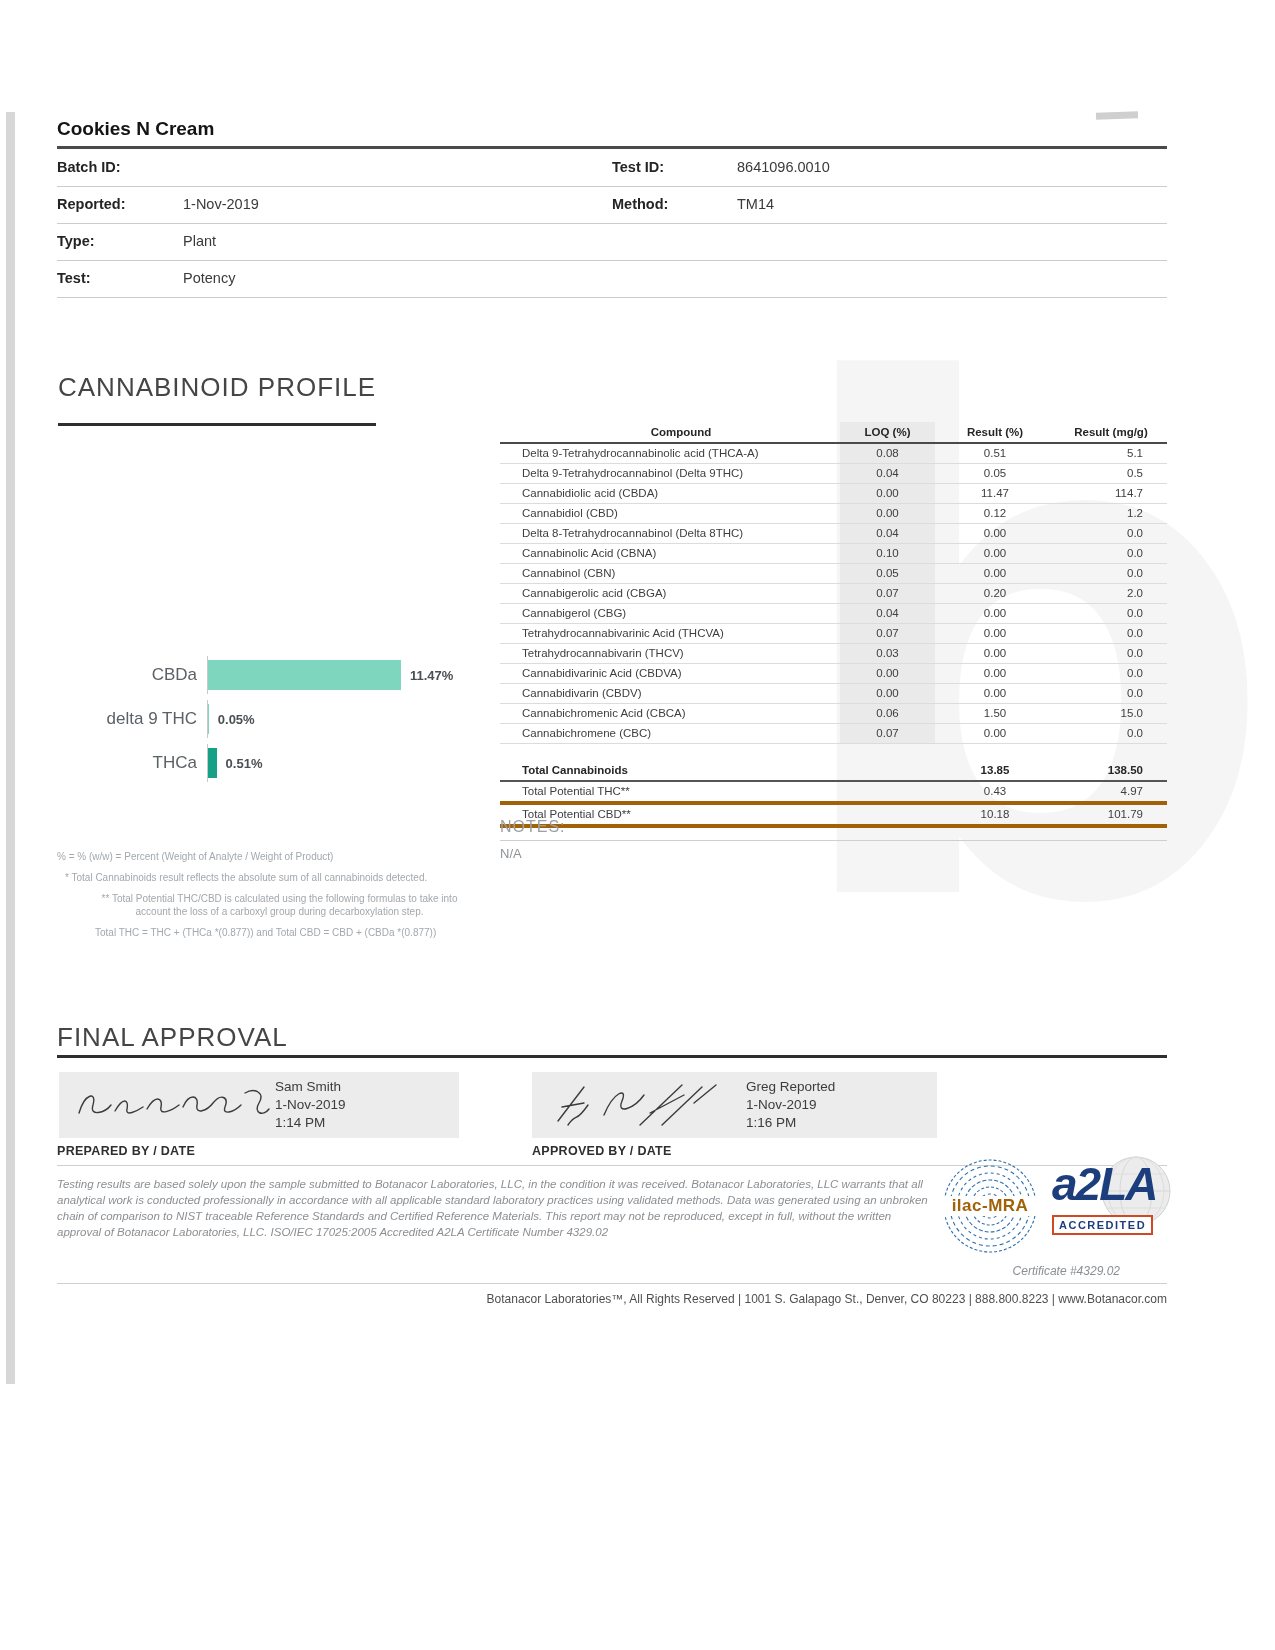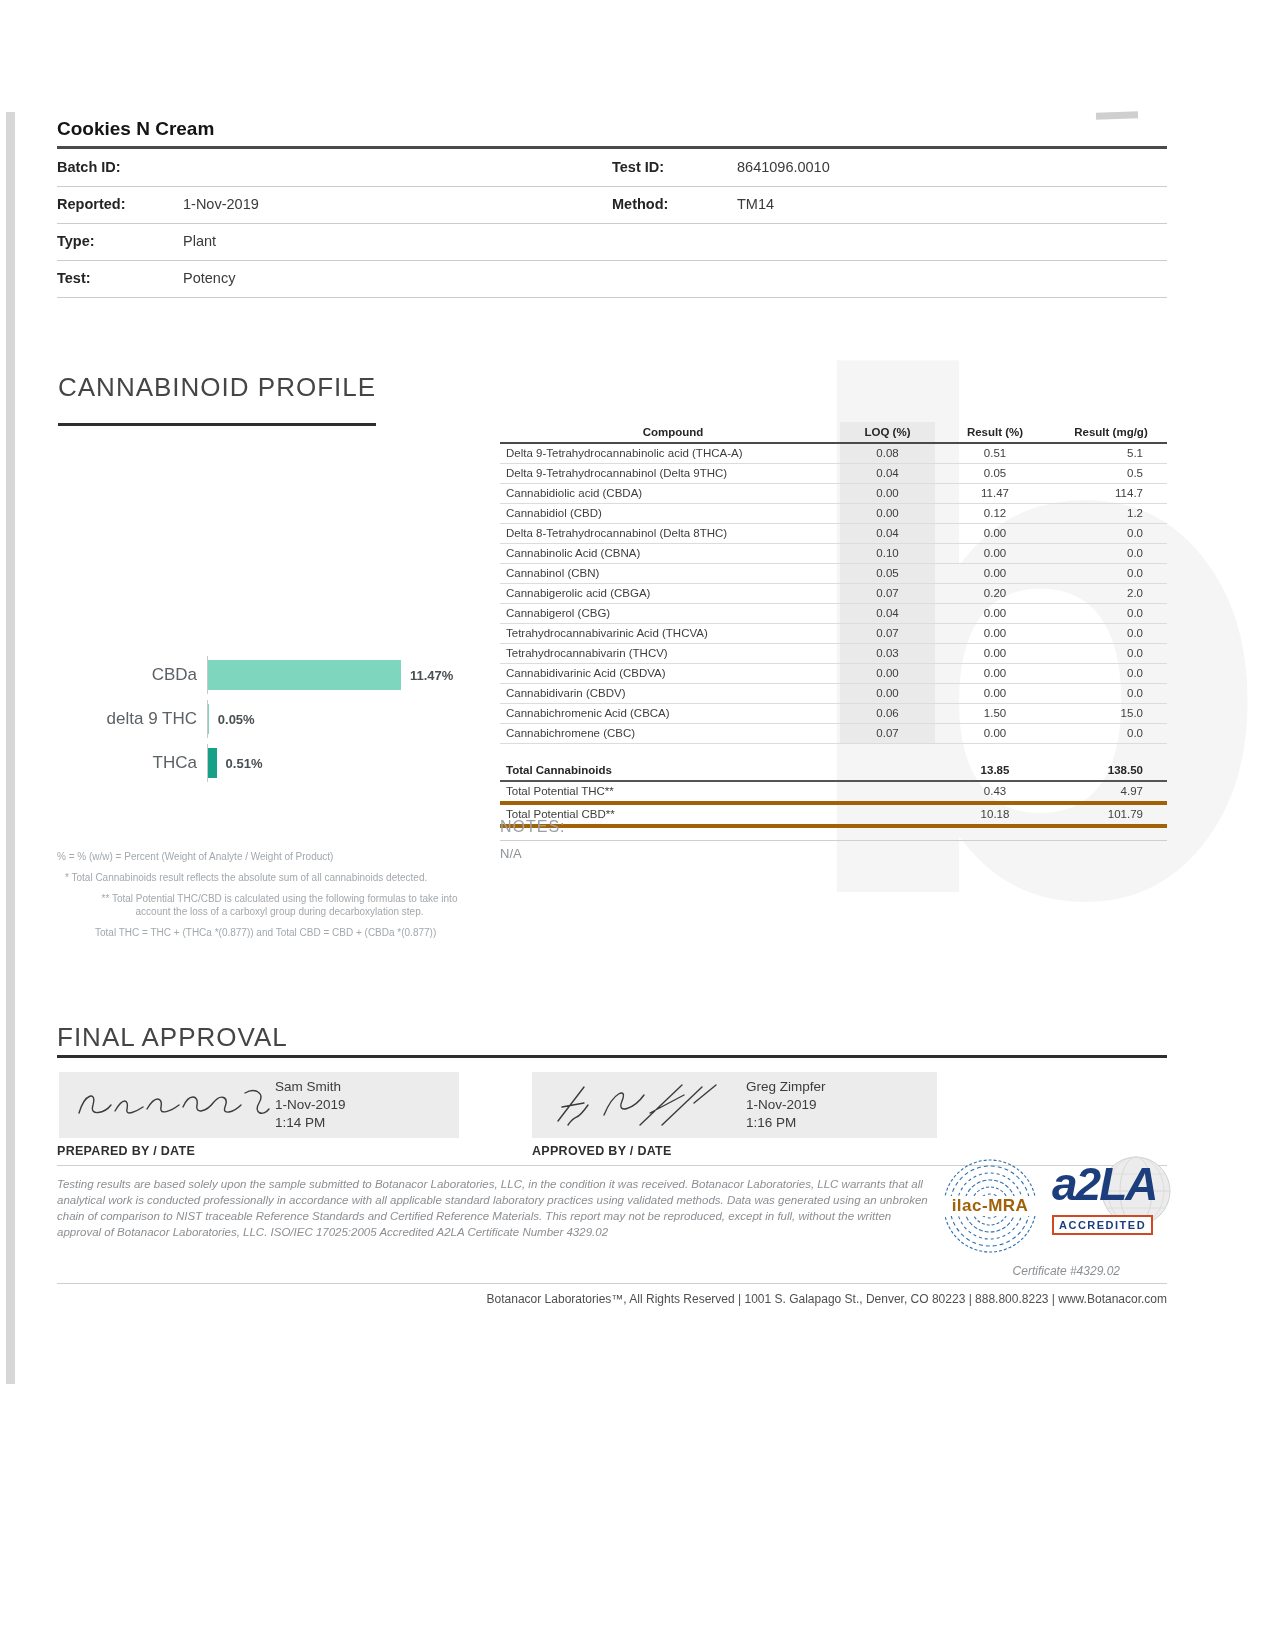--- a/index.html
+++ b/index.html
@@ -48,21 +48,21 @@
   .footnotes div{margin-bottom:8px;}
   .fn2{padding-left:8px;}
   .fn3{padding-left:30px;width:385px;text-align:center;}
   .fn4{padding-left:38px;}
 
   
   .ctable{left:500px;top:422px;width:667px;font-size:11.5px;color:#3e3e3e;}
   .trow{display:grid;grid-template-columns:340px 95px 120px 112px;border-bottom:1px solid #dcdcdc;
         line-height:19px;height:19px;align-items:center;}
   .thead{font-weight:bold;color:#262626;border-bottom:2px solid #4a4a4a;height:20px;line-height:20px;}
-  .c-comp{padding-left:6px;text-align:left;}
+  .c-comp{padding-left:6px;text-align:left;margin-left:16px;}
   .thead .c-comp{text-align:center;}
   .c-loq{text-align:center;background:rgba(0,0,0,0.045);}
   .c-pct{text-align:center;}
   .c-mgg{text-align:right;padding-right:24px;}
   .totals{margin-top:17px;}
   .trow.t-main{font-weight:bold;color:#262626;border-bottom:2px solid #555;}
   .trow.t-sub{border-bottom:4px solid #a16207;}
   .totals .c-loq{background:transparent;}
 
   
@@ -302,21 +302,21 @@
       <div>1:14 PM</div>
     </div>
   </div>
   <div class="abs siglabel" style="left:57px;top:1144px;">PREPARED BY / DATE</div>
 
   <div class="abs sigbox" style="left:532px;width:405px;">
     <svg class="sig" width="190" height="48" viewBox="0 0 190 48">
       <path d="M14 40 L40 6 M18 26 L40 22 M24 44 C34 30 30 44 44 24 M60 34 C70 10 84 6 78 20 C72 34 90 28 100 14 M96 44 L138 4 M106 32 L140 14 M118 44 L158 6 M150 22 L172 4" stroke="#3b3b3b" stroke-width="1.4" fill="none" stroke-linecap="round"></path>
     </svg>
     <div class="sigtext" style="margin-left:12px;">
-      <div>Greg Zimpfer</div>
+      <div>Greg Reported</div>
       <div>1-Nov-2019</div>
       <div>1:16 PM</div>
     </div>
   </div>
   <div class="abs siglabel" style="left:532px;top:1144px;">APPROVED BY / DATE</div>
 
   <div class="abs hairline" style="left:57px;top:1165px;width:1110px;"></div>
   <div class="abs disclaimer">Testing results are based solely upon the sample submitted to Botanacor Laboratories, LLC, in the condition it was received. Botanacor Laboratories, LLC warrants that all analytical work is conducted professionally in accordance with all applicable standard laboratory practices using validated methods. Data was generated using an unbroken chain of comparison to NIST traceable Reference Standards and Certified Reference Materials. This report may not be reproduced, except in full, without the written approval of Botanacor Laboratories, LLC. ISO/IEC 17025:2005 Accredited A2LA Certificate Number 4329.02</div>
 
   <div class="abs ilac">

